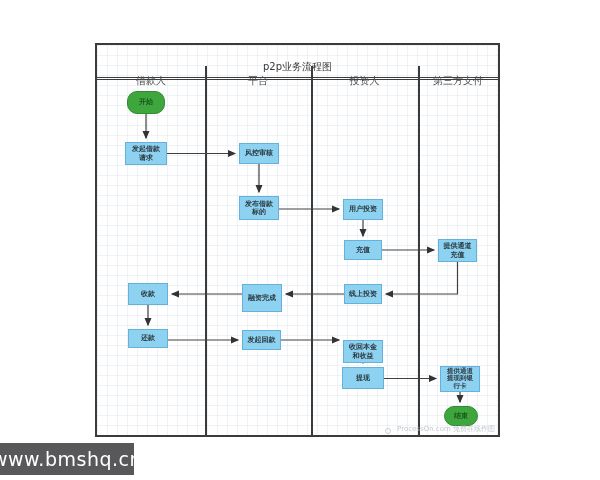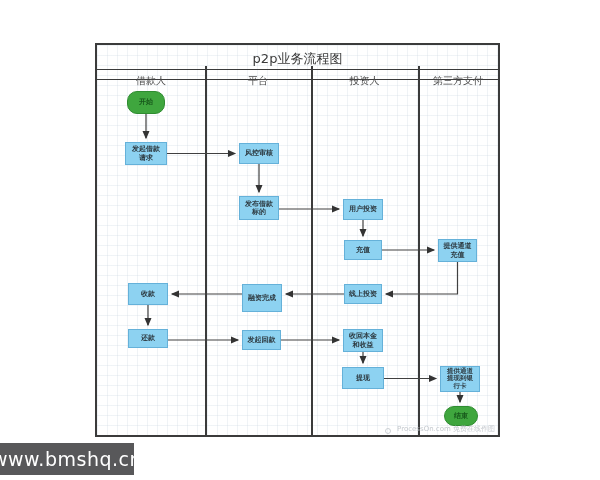--- a/index.html
+++ b/index.html
@@ -18,24 +18,24 @@
 
   .frame {
     position: absolute; left: 95px; top: 43px; width: 405px; height: 394px;
     border: 2px solid #3b3b3b; background-color: #ffffff;
     background-image:
       linear-gradient(rgba(205,216,226,0.30) 1px, transparent 1px),
       linear-gradient(90deg, rgba(205,216,226,0.30) 1px, transparent 1px);
     background-size: 10px 10px;
   }
   .title-row {
-    position: absolute; left: 0; top: 4px; width: 401px; height: 21px;
+    position: absolute; left: 0; top: 12px; width: 401px; height: 21px;
     border-bottom: 1.5px solid #3b3b3b;
     display: flex; align-items: center; justify-content: center;
-    font-size: 13px; color: #3a3a3a;
+    font-size: 10px; color: #3a3a3a;
   }
   .header-row {
     position: absolute; left: 0; top: 21px; width: 401px; height: 14px;
     border-bottom: 1.5px solid #3b3b3b;
   }
   .hcell {
     position: absolute; top: 8px; height: 14px;
     display: flex; align-items: center; justify-content: center;
     font-size: 10px; color: #4a4a4a;
   }
@@ -121,21 +121,21 @@
 标的</div>
     <div class="node" style="left:246px; top:154px; width:40px; height:21px">用户投资</div>
     <div class="node" style="left:247px; top:195px; width:38px; height:20px">充值</div>
     <div class="node" style="left:341px; top:194px; width:39px; height:23px">提供通道
 充值</div>
     <div class="node" style="left:247px; top:239px; width:38px; height:20px">线上投资</div>
     <div class="node" style="left:145px; top:239px; width:40px; height:28px">融资完成</div>
     <div class="node" style="left:31px;  top:238px; width:40px; height:22px">收款</div>
     <div class="node" style="left:31px;  top:284px; width:40px; height:19px">还款</div>
     <div class="node" style="left:145px; top:285px; width:39px; height:20px">发起回款</div>
-    <div class="node" style="left:246px; top:284px; width:40px; height:23px">收回本金
+    <div class="node" style="left:246px; top:295px; width:40px; height:23px">收回本金
 和收益</div>
     <div class="node" style="left:245px; top:322px; width:42px; height:22px">提现</div>
     <div class="node" style="left:343px; top:321px; width:40px; height:26px; font-size:6.5px">提供通道
 提现到银
 行卡</div>
     <div class="node terminal" style="left:347px; top:361px; width:34px; height:20px">结束</div>
 
     <div class="watermark">
       <span class="wm-logo"></span>
       <span>ProcessOn.com 免费在线作图</span>

